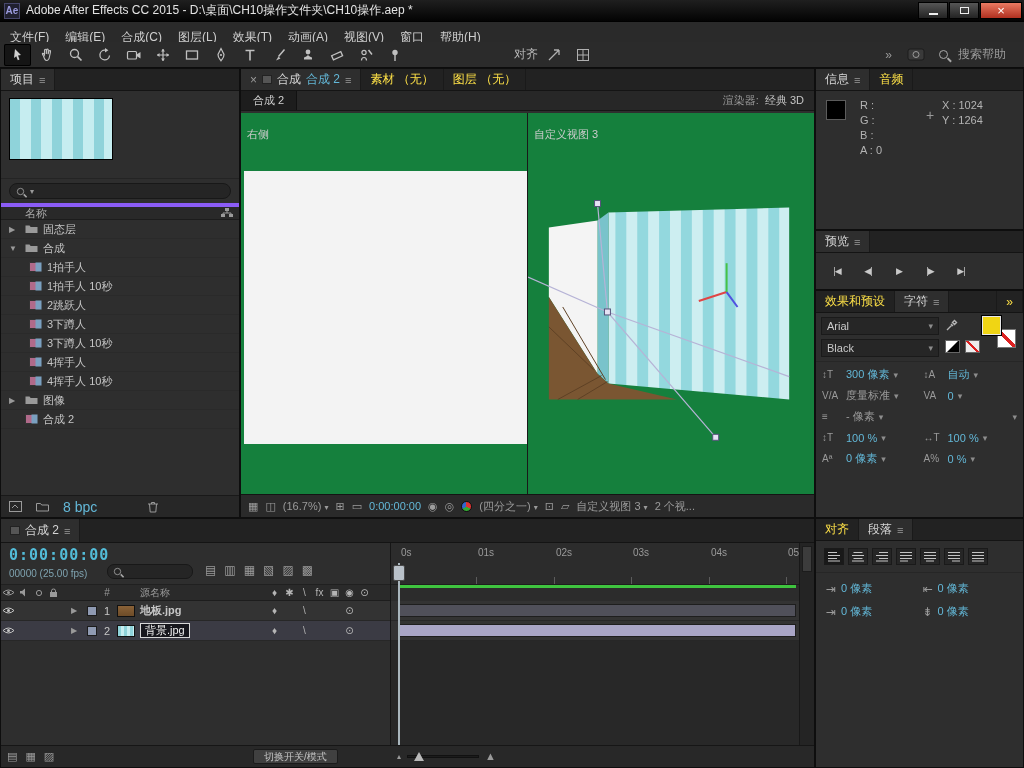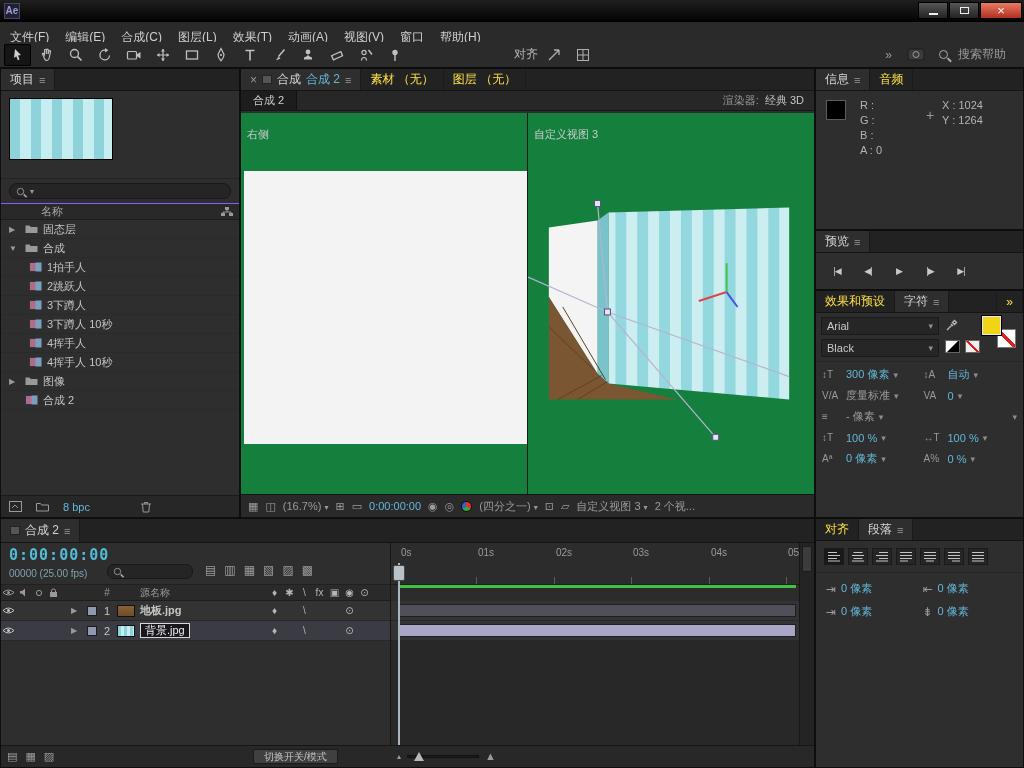--- a/index.html
+++ b/index.html
@@ -47,22 +47,22 @@
   .pmenu{color:#9a9a9a;font-size:11px}
 
   
   .project{left:0;top:68px;width:240px;height:450px;display:flex;flex-direction:column}
   .pj-preview{position:relative;height:88px;border-bottom:1px solid #242424}
   .pj-thumb{position:absolute;left:8px;top:7px;width:104px;height:62px;border:1px solid #000;
             background:repeating-linear-gradient(90deg,#8fd3da 0 10px,#c6edf0 10px 21px)}
   .pj-meta{position:absolute;left:120px;top:9px;font-size:11px;color:#c4c4c4;line-height:15px}
   .pj-search{margin:4px 8px;height:16px;background:#252525;border:1px solid #181818;border-radius:8px;
              display:flex;align-items:center;gap:5px;padding:0 6px}
-  .pj-namehead{height:17px;background:#292929;border-top:1px solid #8b5cf6;border-bottom:1px solid #1c1c1c;
-               display:flex;align-items:center;padding-left:40px;color:#a8a8a8;font-size:11px}
+  .pj-namehead{height:17px;background:#292929;border-top:4px solid #8b5cf6;border-bottom:1px solid #1c1c1c;
+               display:flex;align-items:center;padding-left:24px;color:#a8a8a8;font-size:11px}
   .pj-list{flex:1;overflow:hidden}
   .prow{height:19px;display:flex;align-items:center;gap:5px;padding-left:8px;border-bottom:1px solid #2a2a2a;font-size:11px}
   .prow .tw{width:11px;color:#9a9a9a;font-size:8px}
   .prow.child{padding-left:28px}
   .pj-foot{height:22px;background:#272727;border-top:1px solid #191919;display:flex;align-items:center;gap:14px;padding:0 8px}
   .netic{margin-left:auto;margin-right:6px}
 
   
   .comp{left:240px;top:68px;width:575px;height:450px}
   .cv-subbar{height:20px;background:#272727;border-bottom:1px solid #161616;display:flex;align-items:center}
@@ -173,20 +173,21 @@
   .zhandle{position:absolute;left:6px;top:-4px;width:0;height:0;border-left:5px solid transparent;
            border-right:5px solid transparent;border-bottom:9px solid #b9b9b9}
 </style>
 </head>
 <body>
 
 <div class="app">
 
   <div class="titlebar">
     <div class="aebadge">Ae</div>
+    <div class="wtitle">Adobe After Effects CC 2015 - D:\桌面\CH10操作文件夹\CH10操作.aep *</div>
     <div class="winbtns">
       <div class="winbtn">
           <span class="glyph-min"></span>
         </div>
       <div class="winbtn">
           <span class="glyph-max"></span>
         </div>
       <div class="winbtn close">
           <span class="glyph-x">×</span>
         </div>
@@ -356,20 +357,27 @@
             <rect x="0.5" y="0.5" width="12" height="9" fill="#b06a8a" stroke="#333"></rect>
             <rect x="6.5" y="0.5" width="6" height="9" fill="#7aa0c0"></rect>
           </svg>
         <span>1拍手人</span>
       </div>
       <div class="prow child">
         <svg width="13" height="10">
             <rect x="0.5" y="0.5" width="12" height="9" fill="#b06a8a" stroke="#333"></rect>
             <rect x="6.5" y="0.5" width="6" height="9" fill="#7aa0c0"></rect>
           </svg>
+        <span>1拍手人 10秒</span>
+      </div>
+      <div class="prow child">
+        <svg width="13" height="10">
+            <rect x="0.5" y="0.5" width="12" height="9" fill="#b06a8a" stroke="#333"></rect>
+            <rect x="6.5" y="0.5" width="6" height="9" fill="#7aa0c0"></rect>
+          </svg>
         <span>2跳跃人</span>
       </div>
       <div class="prow child">
         <svg width="13" height="10">
             <rect x="0.5" y="0.5" width="12" height="9" fill="#b06a8a" stroke="#333"></rect>
             <rect x="6.5" y="0.5" width="6" height="9" fill="#7aa0c0"></rect>
           </svg>
         <span>3下蹲人</span>
       </div>
       <div class="prow child">
@@ -414,21 +422,21 @@
           <svg width="13" height="11">
             <rect x="0.5" y="0.5" width="12" height="10" fill="none" stroke="#9a9a9a"></rect>
             <path d="M3 7 L6 4 L9 7" stroke="#9a9a9a" fill="none"></path>
           </svg>
         </span>
       <span>
           <svg width="13" height="10">
             <path d="M0.5 1.5 h4 l1.2 1.5 h6.8 v6 h-12 Z" fill="none" stroke="#9a9a9a"></path>
           </svg>
         </span>
-      <span class="cy" style="font-size:11px">8 bpc</span>
+      <span class="cy" style="font-size:14px">8 bpc</span>
       <span style="margin-left:36px">
           <svg width="12" height="12">
             <path d="M1 3 h10 M4.5 3 V1.5 h3 V3 M2.5 3 l0.7 8 h5.6 L9.5 3" stroke="#9a9a9a" fill="none"></path>
           </svg>
         </span>
     </div>
   </div>
 
   <div class="panel comp">
     <div class="phead">

